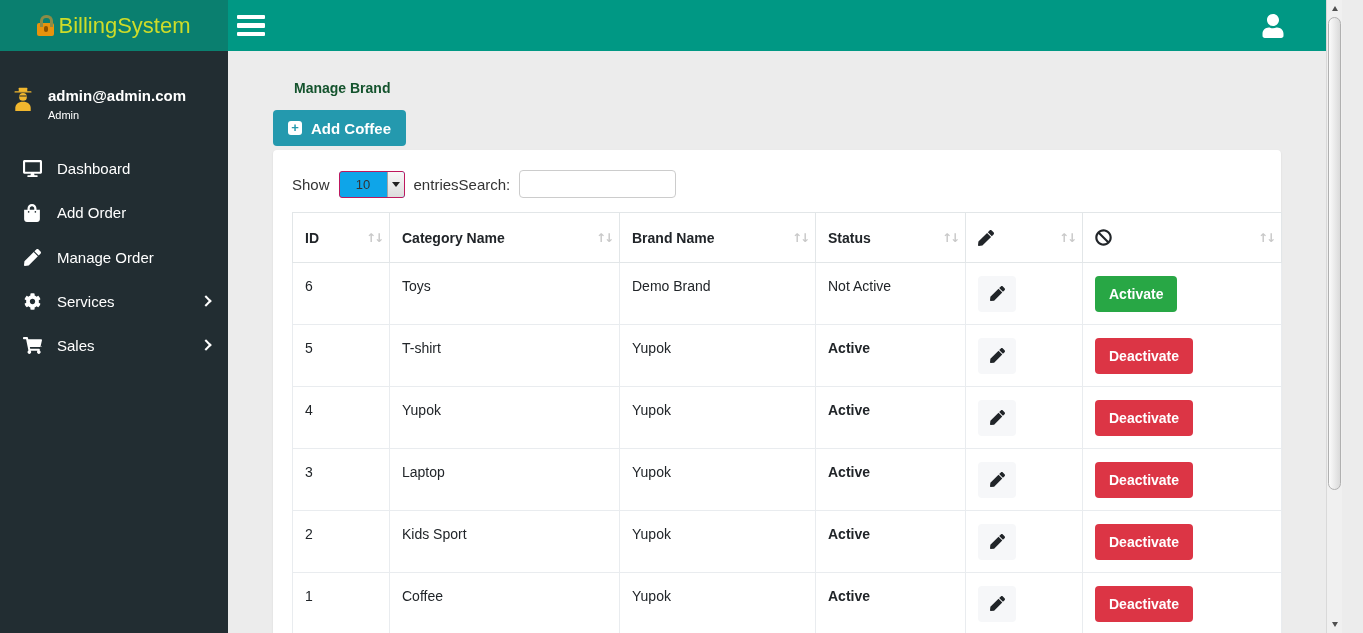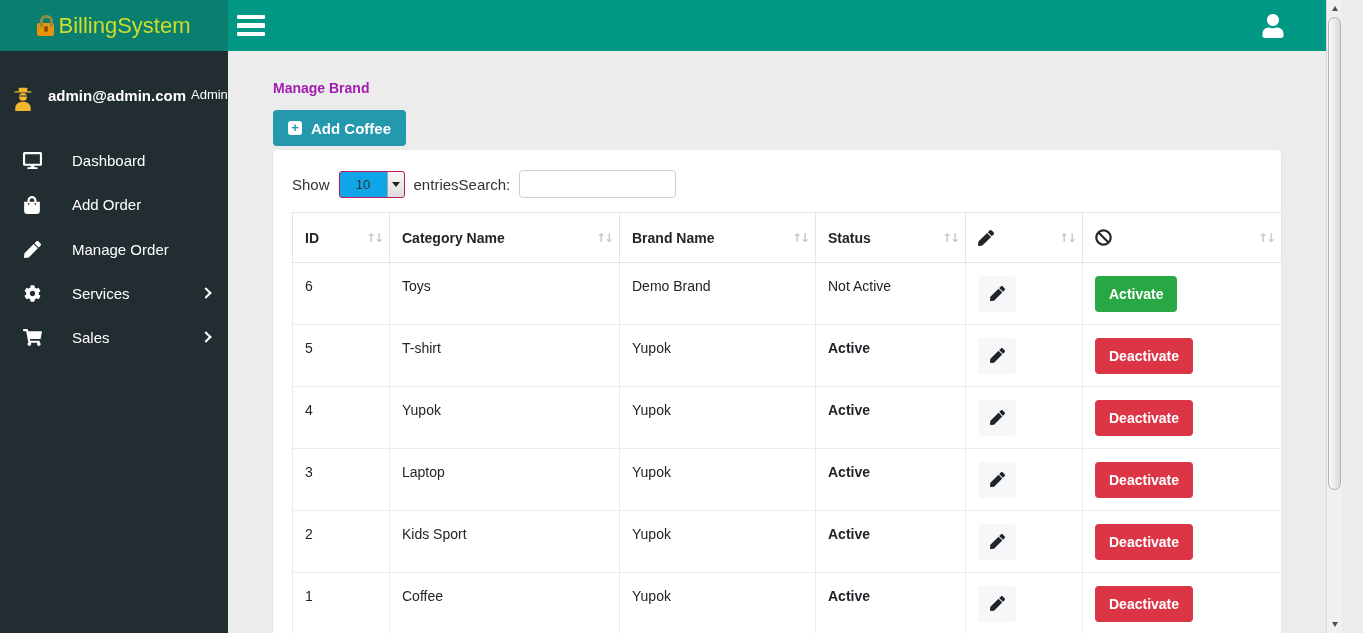--- a/index.html
+++ b/index.html
@@ -14,31 +14,31 @@
   .lock { position:relative; width:17px; height:13px; background:#e8930c; border-radius:2px; margin-top:7px; margin-right:1px; }
   .lock::before { content:""; position:absolute; top:-8px; left:3px; width:7px; height:9px; border:3px solid #8c8c46; border-bottom:none; border-radius:6px 6px 0 0; }
   .lock::after { content:""; position:absolute; left:6.5px; top:3px; width:4px; height:6px; background:#8a5200; border-radius:2px; }
   .hamburger { margin-left:9px; width:44px; height:40px; display:flex; flex-direction:column; justify-content:center; gap:4px; background:transparent; border:none; cursor:pointer; }
   .hamburger span { display:block; width:28px; height:4.5px; background:#fff; border-radius:1px; }
   .user-top { position:absolute; right:41px; top:50%; transform:translateY(-50%); width:24px; height:24px; background:transparent; border:none; cursor:pointer; }
 
   
   .sidebar { position:absolute; top:51px; left:0; bottom:0; width:228px; background:#222d32; color:#fff; }
   .user-panel { display:flex; align-items:flex-start; gap:12px; padding:36px 10px 0 10px; }
-  .user-texts { display:flex; flex-direction:row; gap:5px; }
+  .user-texts { display:flex; flex-direction:column; gap:5px; }
   .user-email { font-size:15px; font-weight:bold; }
-  .user-role { font-size:13px;text-align:right; }
+  .user-role { font-size:11px; }
   .menu { margin-top:25px; list-style:none; }
-  .menu-item { display:flex; align-items:center; gap:30px; padding:13.5px 14px 13.5px 22px; font-size:15px; cursor:pointer; }
+  .menu-item { display:flex; align-items:center; gap:15px; padding:13.5px 14px 13.5px 22px; font-size:15px; cursor:pointer; }
   .menu-item .mi-icon { width:20px; display:flex; justify-content:center; flex:none; }
   .chev { margin-left:auto; width:8px; height:8px; border-top:2px solid #fff; border-right:2px solid #fff; transform:rotate(45deg); margin-right:4px; }
 
   
   .main { position:absolute; left:228px; top:51px; right:16px; bottom:0; background:#ececec; overflow:hidden; }
-  .page-title { margin:29px 0 0 45px; font-size:14px; font-weight:bold; color:#a21caf; }
+  .page-title { margin:29px 0 0 66px; font-size:14px; font-weight:bold; color:#14532d; }
   .add-btn { margin:14px 0 0 45px; background:#2499ae; color:#fff; border:none; border-radius:4px; height:36px; padding:0 15px; font-size:15px; font-weight:bold; display:inline-flex; align-items:center; gap:9px; cursor:pointer; }
   .plus-square { width:14px; height:14px; background:#fff; border-radius:3px; color:#2499ae; font-weight:bold; font-size:13px; line-height:14px; text-align:center; }
 
   .card { margin:4px 45px 0 45px; background:#fff; border-radius:4px; box-shadow:0 1px 2px rgba(0,0,0,.10); padding:20px 19px 40px 19px; }
   .controls { display:flex; justify-content:flex-start; align-items:center; margin-bottom:14px; font-size:15px; color:#333; }
   .ctrl-left, .ctrl-right { display:flex; align-items:center; gap:9px; }
   .fake-select { display:inline-flex; align-items:stretch; border:1px solid #be185d; border-radius:3px; background:#0ea5e9; height:27px; overflow:hidden; cursor:pointer; }
   .fake-select .val { width:47px; display:flex; align-items:center; justify-content:center; font-size:13px; color:#333; }
   .fake-select .dd { width:17px; background:linear-gradient(#f8f8f8,#dcdcdc); border-left:1px solid #a5a5a5; display:flex; align-items:center; justify-content:center; }
   .tri-down { width:0; height:0; border-left:4px solid transparent; border-right:4px solid transparent; border-top:5px solid #222; }

